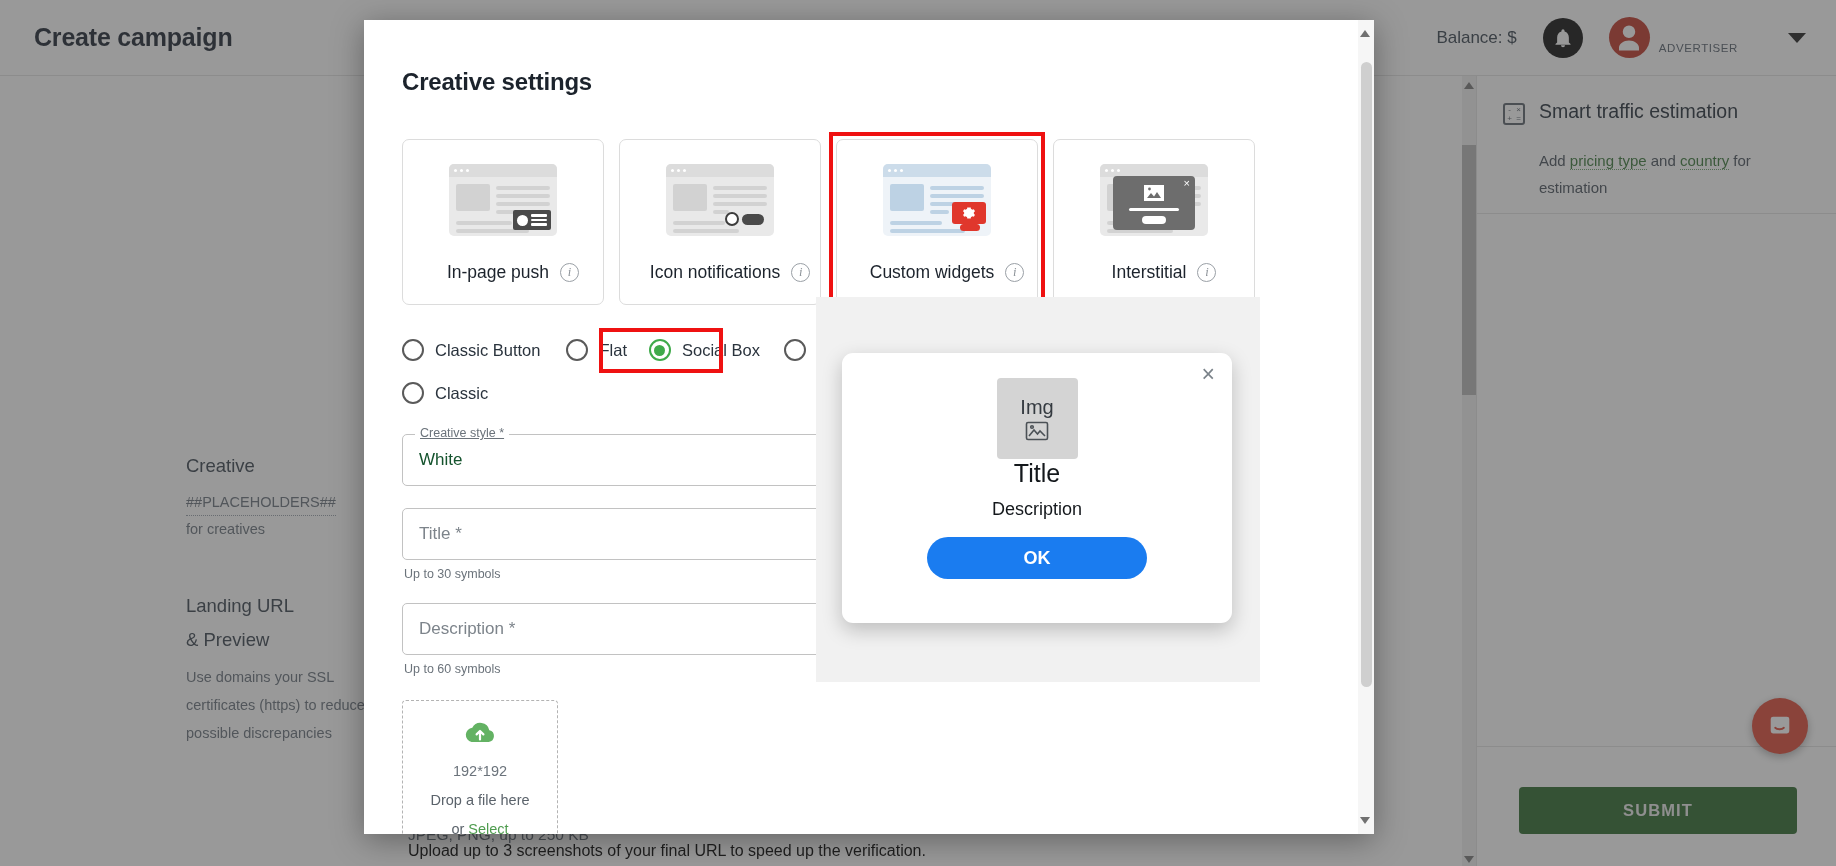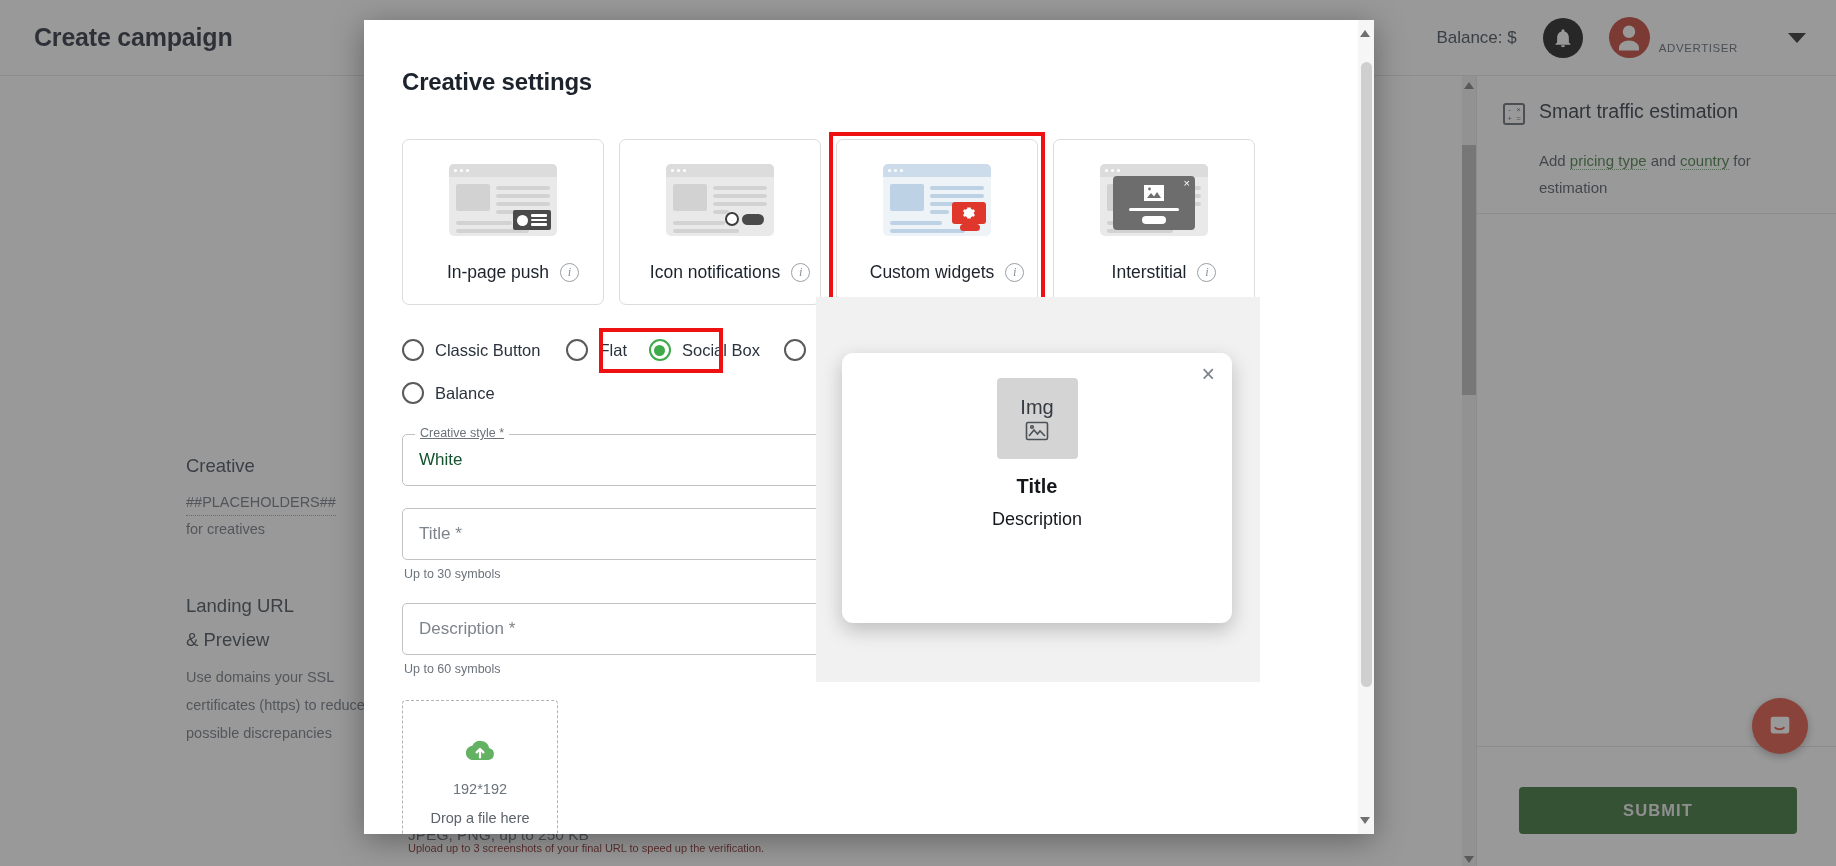--- a/index.html
+++ b/index.html
@@ -47,21 +47,21 @@
 
   
   .bg-left-col { position: absolute; left: 186px; top: 455px; width: 230px; }
   .bg-sec-title { font-size: 18.5px; color: #3c4651; margin-bottom: 12px; }
   .bg-sec-sub { font-size: 14.5px; color: #6b747e; line-height: 26px; }
   .dotted-underline { border-bottom: 1px dotted #9aa2ab; display: inline-block; }
   .bg-left-col-2 { position: absolute; left: 186px; top: 595px; width: 250px; }
   .bg-note-line { font-size: 14.5px; color: #6b747e; line-height: 28px; }
 
   .bg-bottom-note {
-    position: absolute; left: 408px; top: 842px; font-size: 11px; color: #7f1d1d;
+    position: absolute; left: 408px; top: 842px; font-size: 16px; color: #000000;
   }
   .bg-bottom-note-2 {
     position: absolute; left: 408px; top: 826px; font-size: 15.5px; color: #5a6470;
   }
 
   
   .right-panel {
     position: absolute; right: 0; top: 76px; width: 360px; height: 790px;
     background: #fff; border-left: 1px solid #e3e3e3;
   }
@@ -216,21 +216,21 @@
   .field-plain {
     height: 52px; border: 1px solid #c2c2c2; border-radius: 5px; display: flex; align-items: center;
     padding: 0 16px; margin-top: 22px; background: #fff;
   }
   .field-placeholder { font-size: 17px; color: #7d848b; }
   .helper { font-size: 12.5px; color: #6b737b; margin-top: 7px; margin-left: 2px; }
 
   .dropzone {
     width: 156px; height: 156px; border: 1.6px dashed #b3b3b3; border-radius: 4px;
     margin-top: 24px; display: flex; flex-direction: column; align-items: center;
-    justify-content: flex-end; gap: 13px; cursor: pointer;
+    justify-content: center; gap: 13px; cursor: pointer;
   }
   .cloud svg { width: 32px; height: 26px; fill: #63b263; }
   .dz-dim { font-size: 14.5px; color: #6b737b; }
   .dz-text { font-size: 14.5px; color: #5b636b; }
   .dz-select { color: #4f9c4f; border-bottom: 1px dotted #7dbb7d; }
 
   
   .preview-panel {
     position: absolute; left: 452px; top: 277px; width: 444px; height: 385px; background: #f1f1f1;
   }
@@ -241,21 +241,21 @@
   }
   .preview-close {
     position: absolute; right: 17px; top: 10px; font-size: 23px; color: #7b838a; cursor: pointer; line-height: 1;
   }
   .img-box {
     width: 81px; height: 81px; background: #d4d4d4; border-radius: 4px;
     display: flex; flex-direction: column; align-items: center; justify-content: center; gap: 2px;
   }
   .img-box .txt { font-size: 20px; color: #343a40; }
   .img-box svg { width: 24px; height: 20px; fill: none; stroke: #4b5156; stroke-width: 1.6; }
-  .pv-title { font-size: 20px; font-weight: bold; color: #14181c; margin-top: 16px; }
+  .pv-title { font-size: 25px; font-weight: normal; color: #14181c; }
   .pv-desc { font-size: 18px; color: #14181c; margin-top: 11px; }
   .pv-ok {
     width: 220px; height: 42px; border-radius: 21px; background: #1a7cf0; color: #fff;
     border: none; font-size: 18px; font-weight: bold; margin-top: 17px; cursor: pointer;
   }
 
   
   .modal-sb-track { position: absolute; right: 0; top: 0; width: 16px; height: 814px; background: #f6f6f6; }
   .modal-sb-thumb { position: absolute; right: 2px; top: 42px; width: 11px; height: 625px; background: #cfcfcf; border-radius: 6px; }
   .modal-sb-up { position: absolute; right: 4px; top: 10px; width: 0; height: 0;
@@ -528,21 +528,21 @@
         <div class="radio-item">
           <span class="radio"></span>
           <span class="radio-label">OS Box</span>
         </div>
         <div class="radio-hl" style="left:197px; top:-11px; width:124px; height:45px;"></div>
       </div>
 
       <div class="radio-row" style="margin-top:21px">
         <div class="radio-item">
           <span class="radio"></span>
-          <span class="radio-label">Balance</span>
+          <span class="radio-label">Classic</span>
         </div>
       </div>
 
       <div class="form-col">
 
         <div class="field-outlined">
           <span class="field-legend">Creative style *</span>
           <span class="field-value">White</span>
           <span class="select-caret"></span>
         </div>
@@ -578,20 +578,21 @@
       <div class="img-box">
         <span class="txt">Img</span>
         <svg viewBox="0 0 24 20">
             <rect x="1.5" y="1.5" width="21" height="17" rx="1.5"></rect>
             <path d="M4 15l5-6 3.5 4L15 10l5 5"></path>
             <circle cx="7" cy="6" r="1.3"></circle>
           </svg>
       </div>
       <div class="pv-title">Title</div>
       <div class="pv-desc">Description</div>
+      <button class="pv-ok">OK</button>
     </div>
 
     <div class="modal-sb-track">
       <div class="modal-sb-up"></div>
       <div class="modal-sb-thumb"></div>
       <div class="modal-sb-dn"></div>
     </div>
   </div>
 
 </div>

